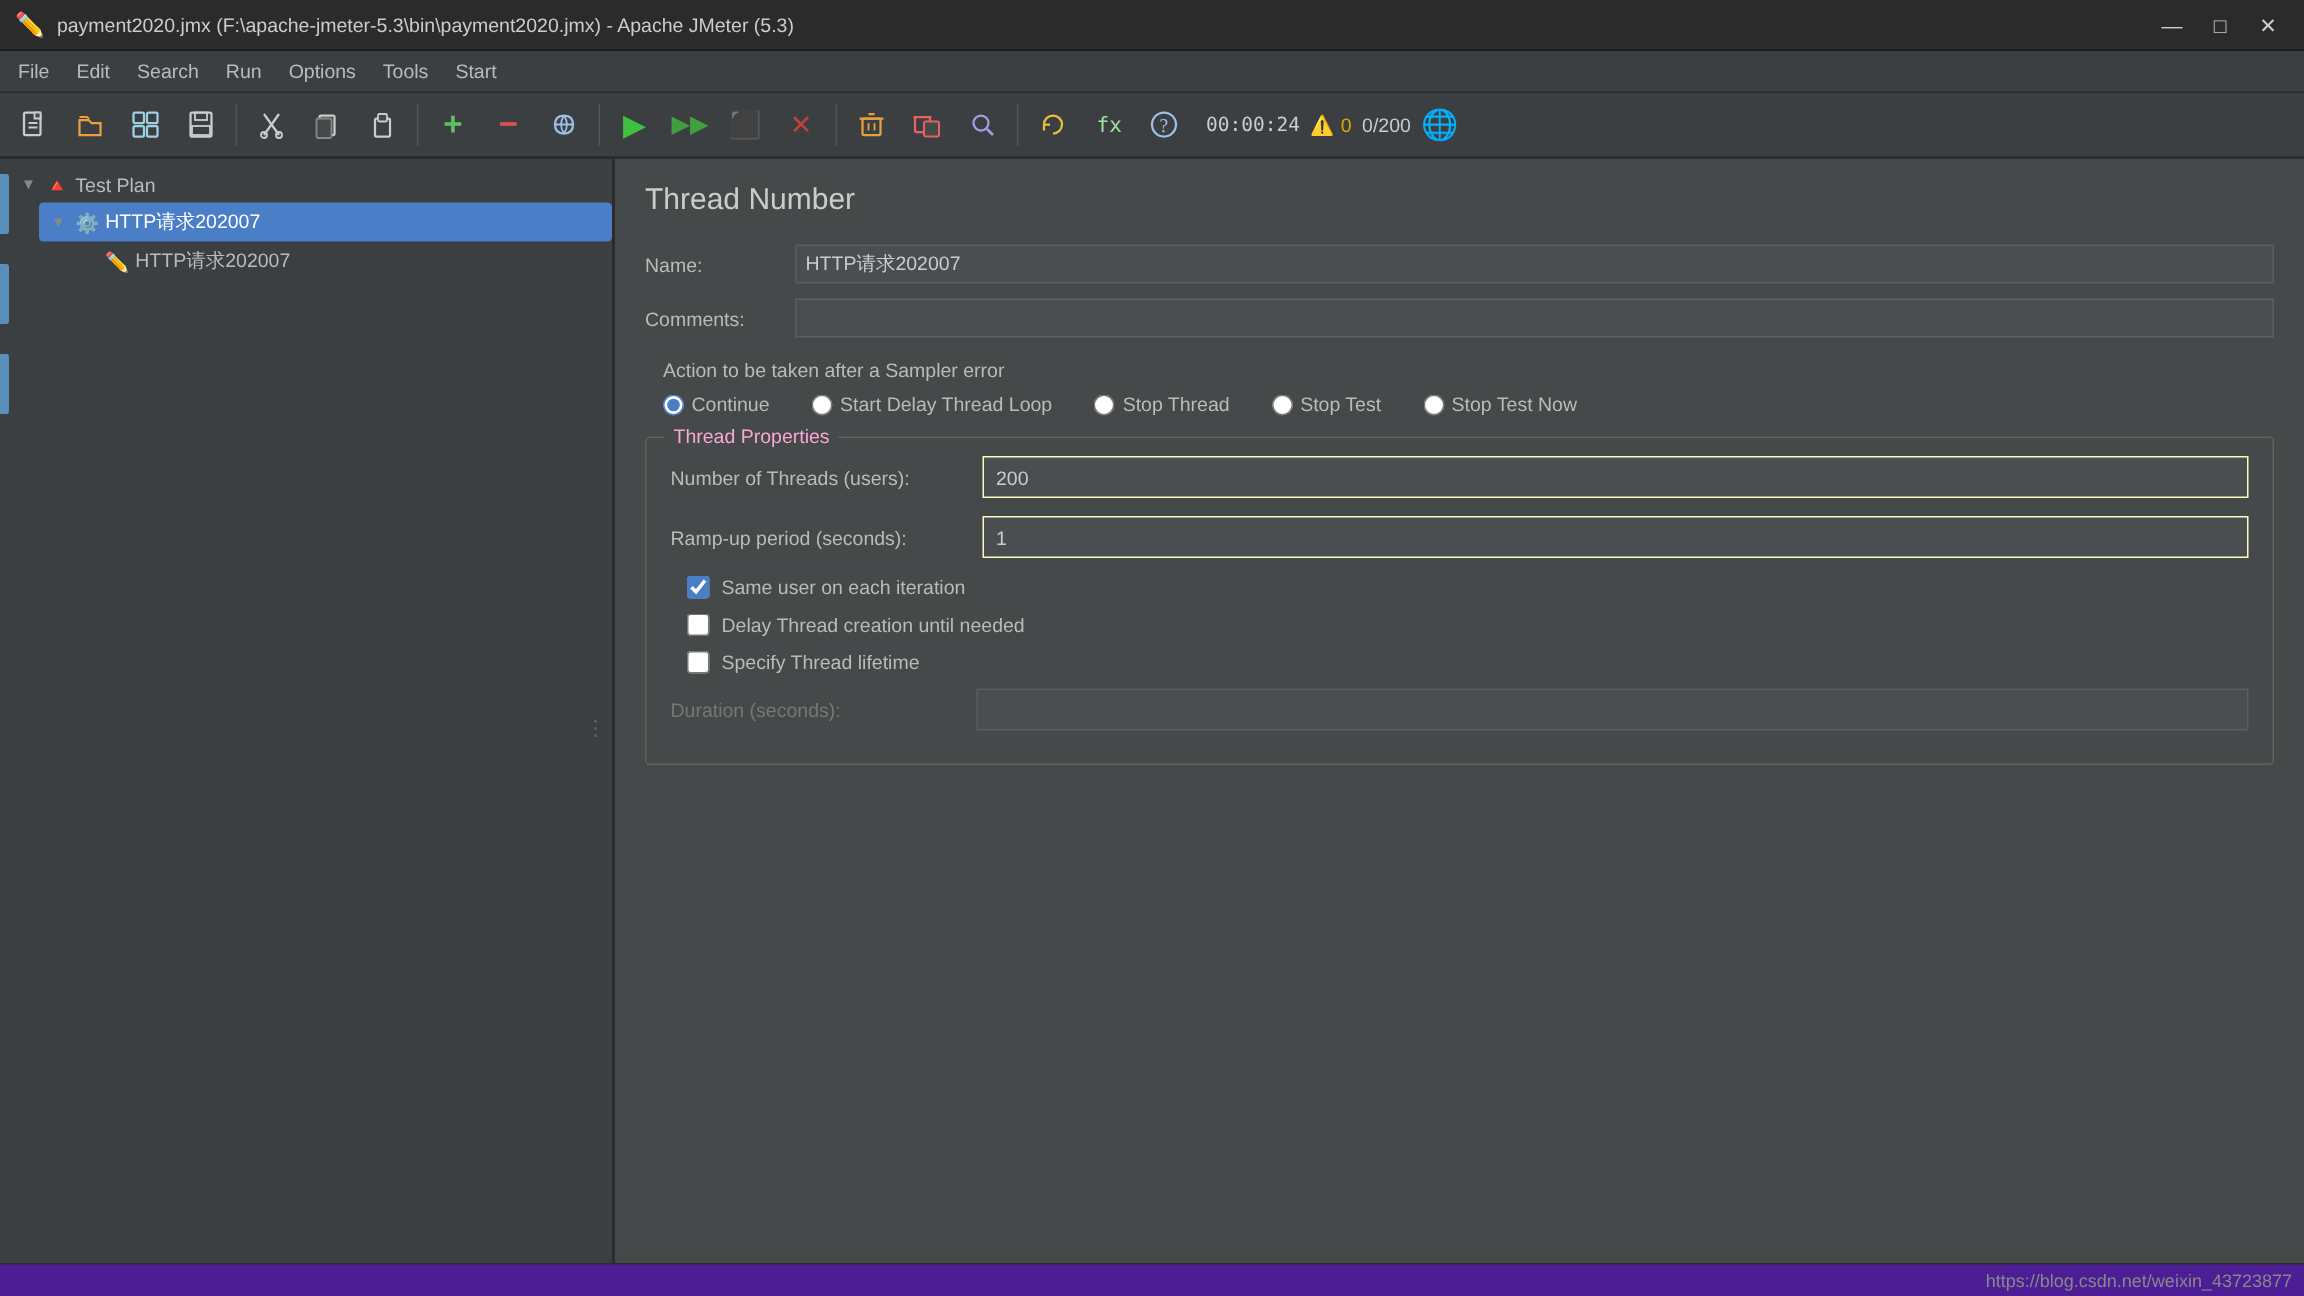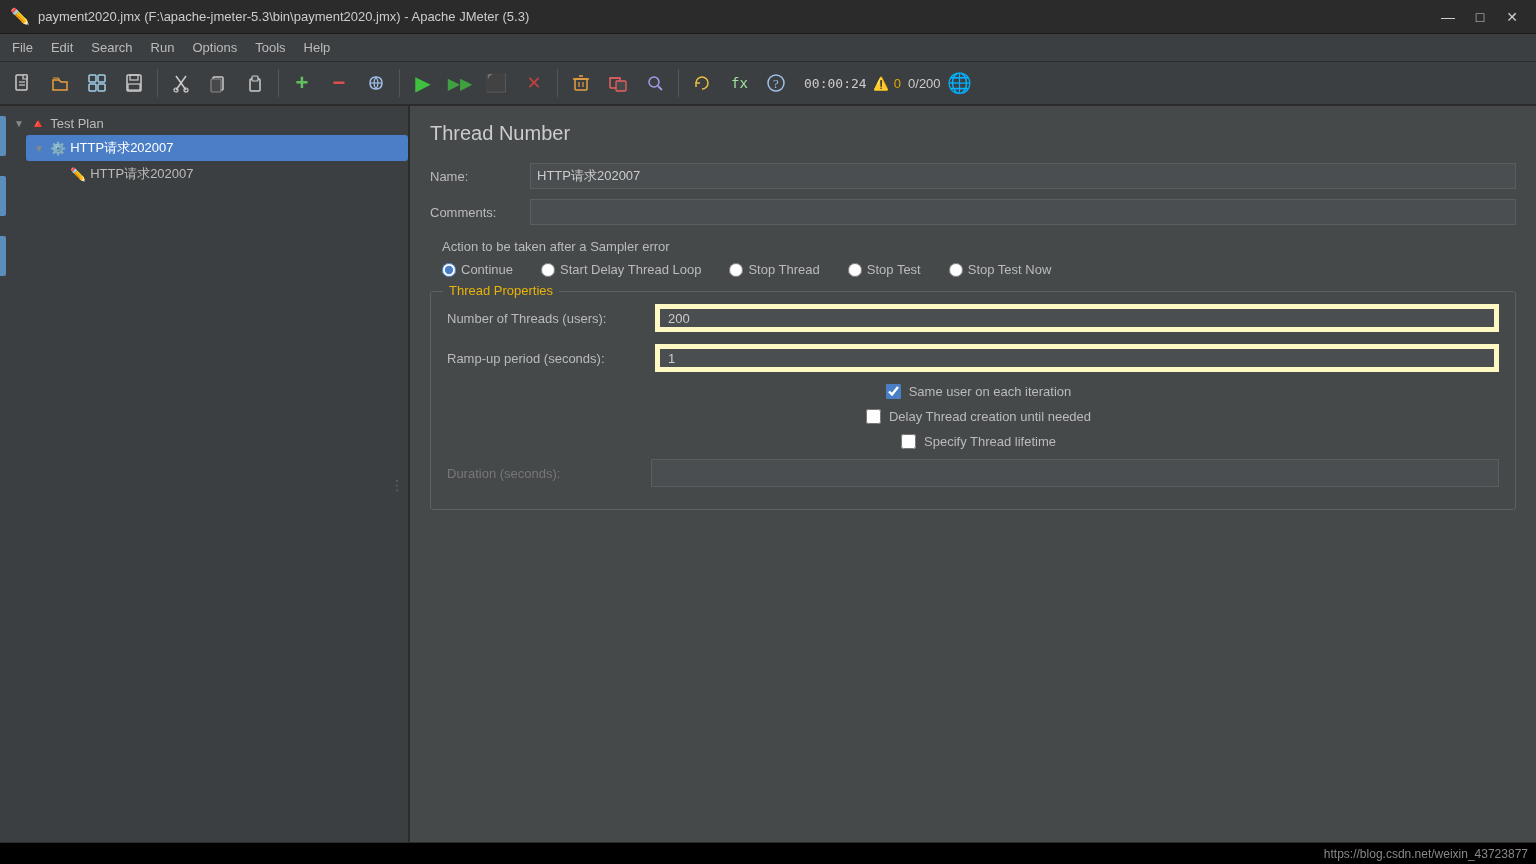--- a/index.html
+++ b/index.html
@@ -268,53 +268,52 @@
       padding: 12px 16px;
       margin: 14px 0;
       position: relative;
     }
     .section-legend {
       position: absolute;
       top: -9px;
       left: 12px;
       background: #45494a;
       padding: 0 6px;
-      color: #eab308;
+      color: #f9a8d4;
       font-size: 13px;
     }
 
     .prop-row {
       display: flex;
       align-items: center;
       margin-bottom: 12px;
       gap: 8px;
     }
     .prop-label {
       min-width: 200px;
       color: #bbbbbb;
       font-size: 13px;
     }
     .prop-input {
       flex: 1;
       background: #4a4e50;
-      border: 5px solid #fef9c3;
+      border: 1px solid #fef9c3;
       color: #cccccc;
       padding: 4px 8px;
       font-size: 13px;
       outline: none;
       height: 28px;
     }
 
     .checkbox-row {
       display: flex;
       align-items: center;
       gap: 8px;
       margin-bottom: 10px;
       margin-left: 11px;
-      justify-content: center;
     }
     .cb-input {
       width: 15px;
       height: 15px;
       accent-color: #4a7ec7;
       cursor: pointer;
     }
     .cb-label {
       color: #bbbbbb;
       font-size: 13px;
@@ -365,21 +364,21 @@
       height: 28px;
     }
 
     
     .status-bar {
       position: fixed;
       bottom: 0;
       left: 0;
       right: 0;
       height: 22px;
-      background: #000000;
+      background: #4c1d95;
       border-top: 1px solid #2b2b2b;
       display: flex;
       align-items: center;
       padding: 0 8px;
       color: #888;
       font-size: 12px;
       justify-content: flex-end;
     }
   </style>
 </head>
@@ -395,21 +394,21 @@
   </div>
 </div>
 
 <div class="menu-bar">
   <span class="menu-item">File</span>
   <span class="menu-item">Edit</span>
   <span class="menu-item">Search</span>
   <span class="menu-item">Run</span>
   <span class="menu-item">Options</span>
   <span class="menu-item">Tools</span>
-  <span class="menu-item">Help</span>
+  <span class="menu-item">Start</span>
 </div>
 
 <div class="toolbar">
 
   <button class="toolbar-btn" title="New">
     <svg width="20" height="20" viewBox="0 0 20 20" fill="none">
       <rect x="3" y="2" width="11" height="15" rx="1" stroke="#cccccc" stroke-width="1.5" fill="none"></rect>
       <polyline points="10,2 14,2 14,6 10,6 10,2" stroke="#cccccc" stroke-width="1.2" fill="#45494a"></polyline>
       <line x1="6" y1="9" x2="12" y2="9" stroke="#cccccc" stroke-width="1.2"></line>
       <line x1="6" y1="12" x2="12" y2="12" stroke="#cccccc" stroke-width="1.2"></line>

